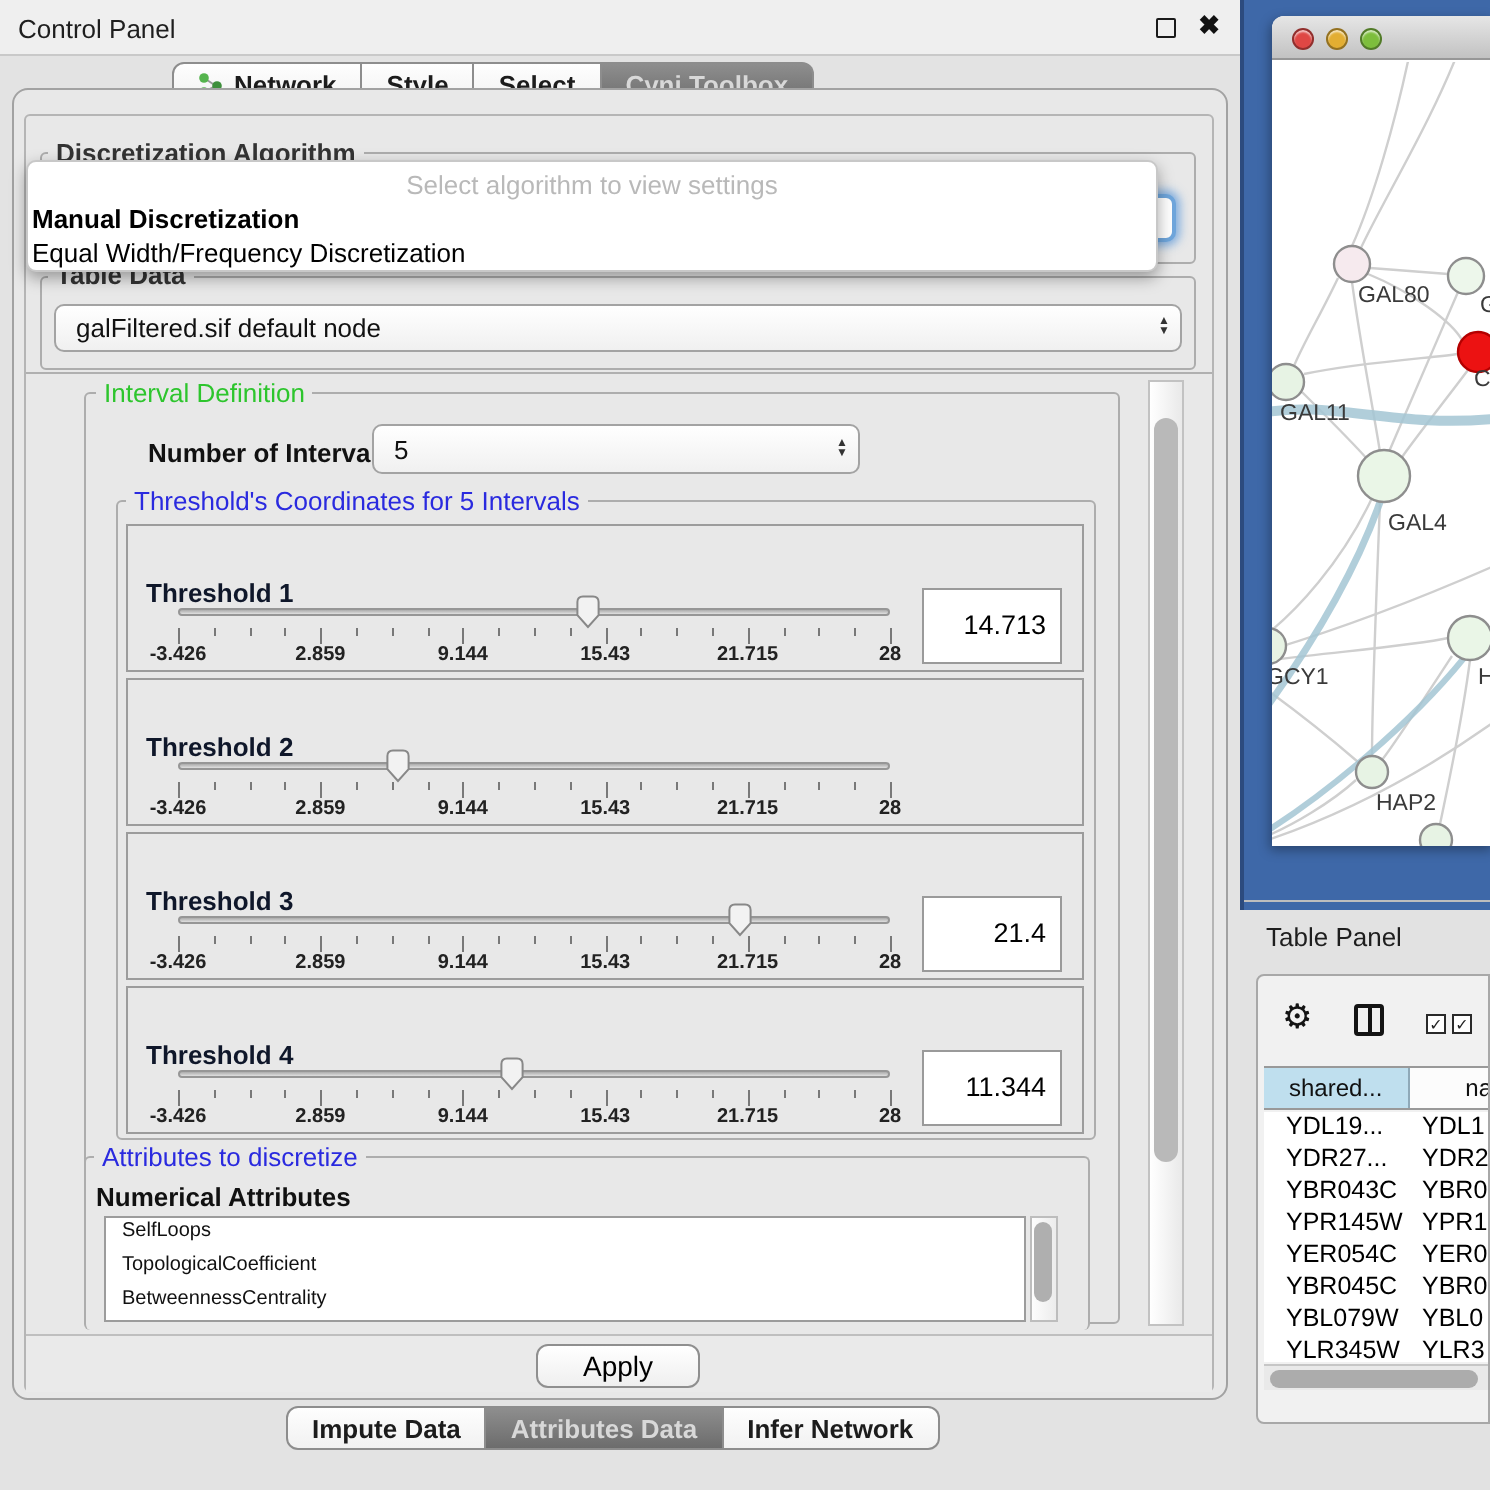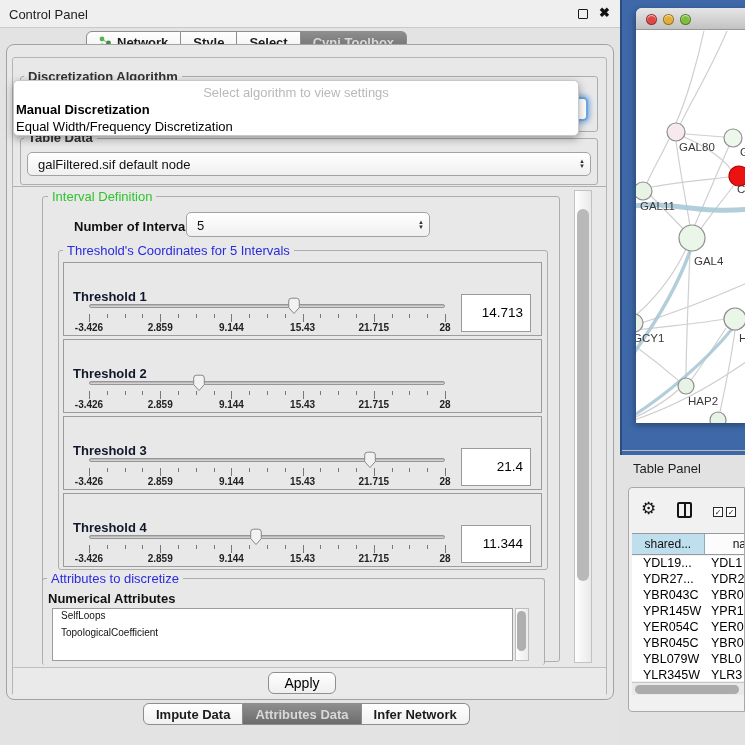--- a/index.html
+++ b/index.html
@@ -85,21 +85,21 @@
                 border-radius:5px; }
 
   
   .vscroll { position:absolute; left:574px; top:190px; width:18px; height:473px;
              background:linear-gradient(to right,#FFFFFF,#E9E9E9); border:1px solid #C2C2C2; }
   .vthumb { position:absolute; left:2px; top:18px; width:12px; height:372px; background:#B9B9B9;
             border-radius:7px; }
 
   .apply-strip { position:absolute; left:13px; top:667px; width:593px; height:29px; background:#EAEAEA;
                  border-top:1px solid #BFBFBF; }
-  .apply-btn { position:absolute; left:255px; top:4px; width:68px; height:22px;
+  .apply-btn { position:absolute; left:255px; top:4px; width:82px; height:22px;
                background:linear-gradient(#FFFFFF,#EFEFEF); border:1px solid #8F8F8F; border-radius:6px;
                font-size:14px; color:#000; text-align:center; line-height:20px; }
 
   
   .desktop { position:absolute; left:620px; top:0; width:125px; height:455px; background:#3E68A8;
              border-left:2px solid #2C4B7E; }
   .netwin { position:absolute; left:14px; top:8px; width:111px; height:415px; background:#FFF;
             border-radius:6px 0 0 0; box-shadow:-1px 2px 6px rgba(0,0,0,.35); overflow:hidden; }
   .netwin .wtitle { position:absolute; left:0; top:0; width:111px; height:22px;
                     background:linear-gradient(#E6E6E6,#C2C2C2); border-bottom:1px solid #979797; }
@@ -365,20 +365,21 @@
           <div class="valbox">11.344</div>
         </div>
       </div>
 
     <div class="groupbox" style="left:42px; top:578px; width:503px; height:87px; border-bottom:none;"></div>
     <div class="grouplabel gl-blue" style="left:47px; top:571px;">Attributes to discretize</div>
     <div class="attr-header">Numerical Attributes</div>
     <div class="attr-list" id="attrList">
         <div class="attr-item">SelfLoops</div>
         <div class="attr-item">TopologicalCoefficient</div>
+        <div class="attr-item">BetweennessCentrality</div>
       </div>
     <div class="attr-scroll">
       <div class="attr-thumb"></div>
     </div>
 
     <div class="vscroll">
       <div class="vthumb"></div>
     </div>
 
     <div class="apply-strip">

